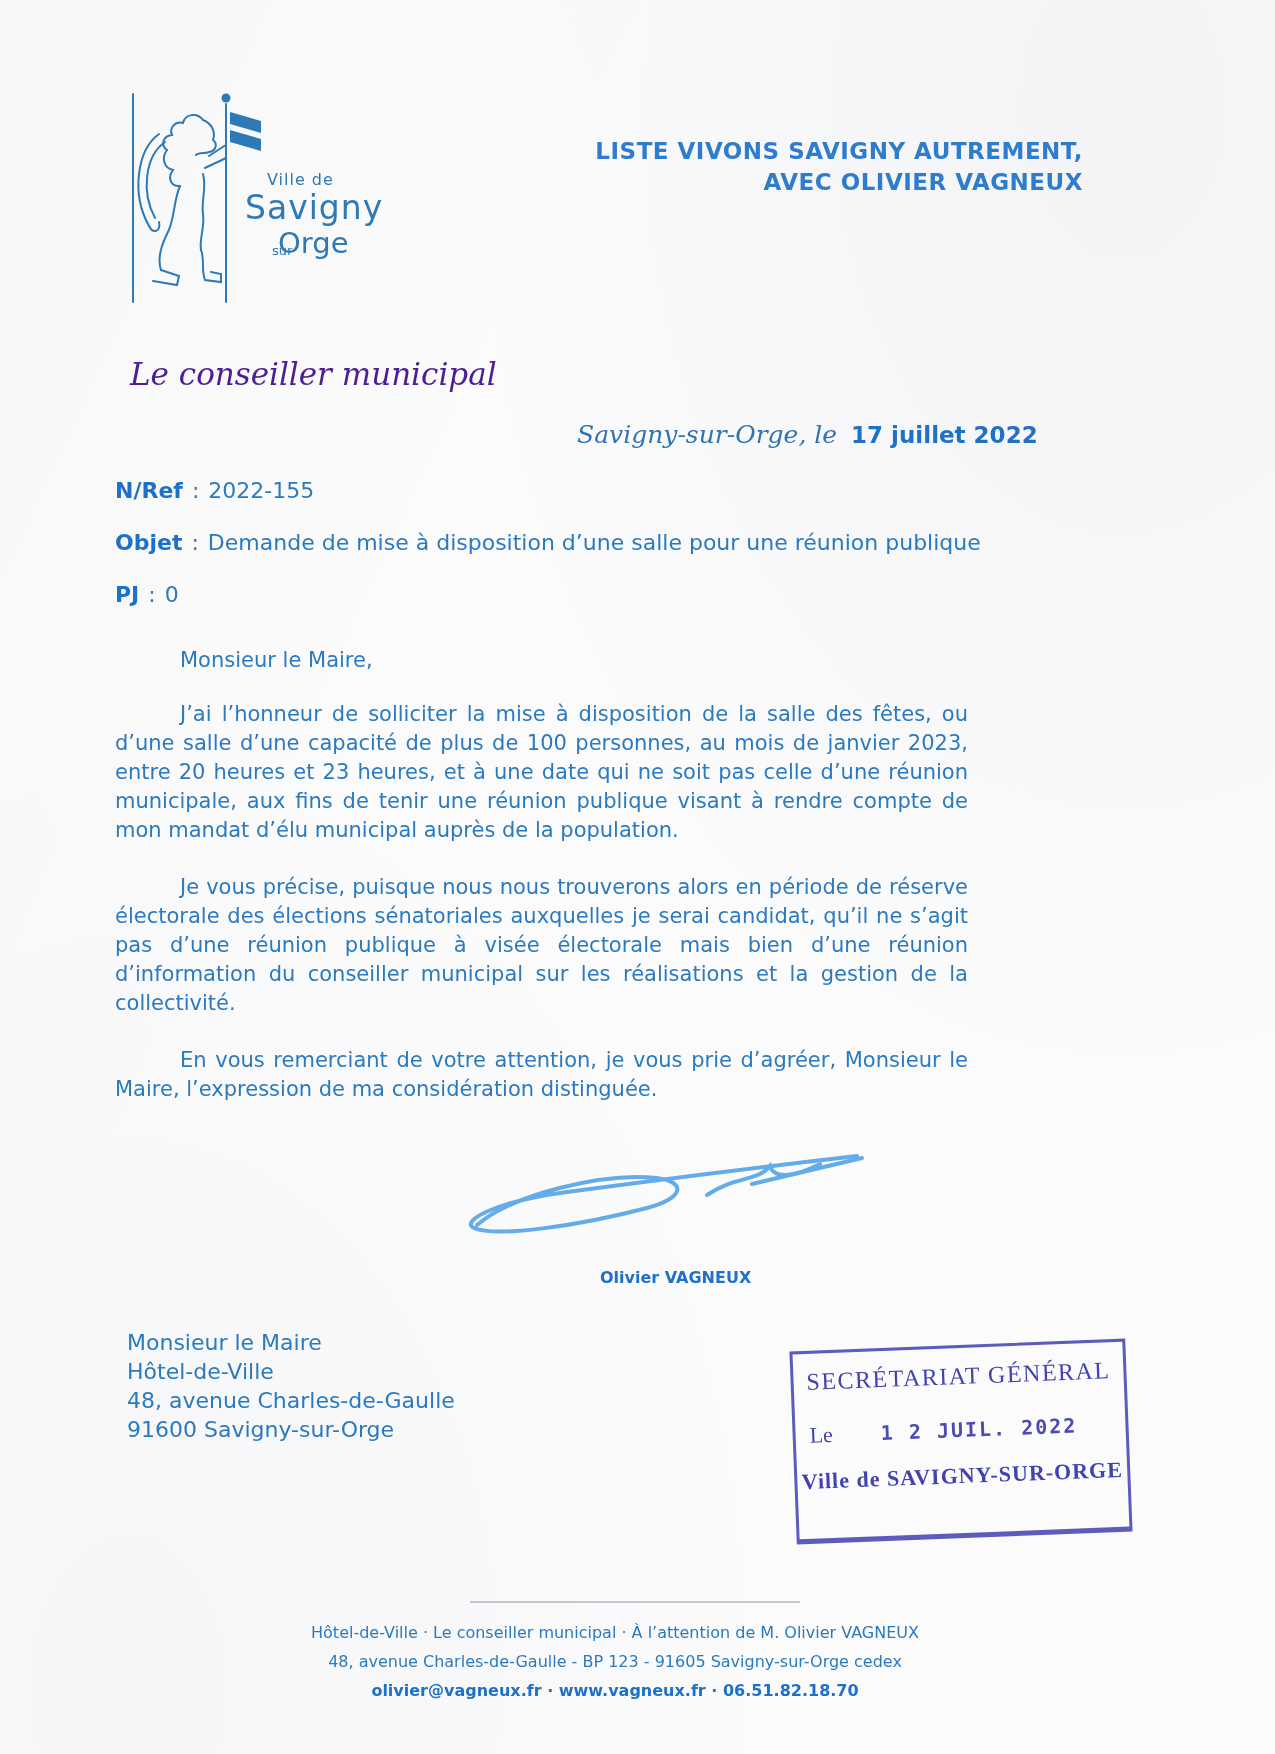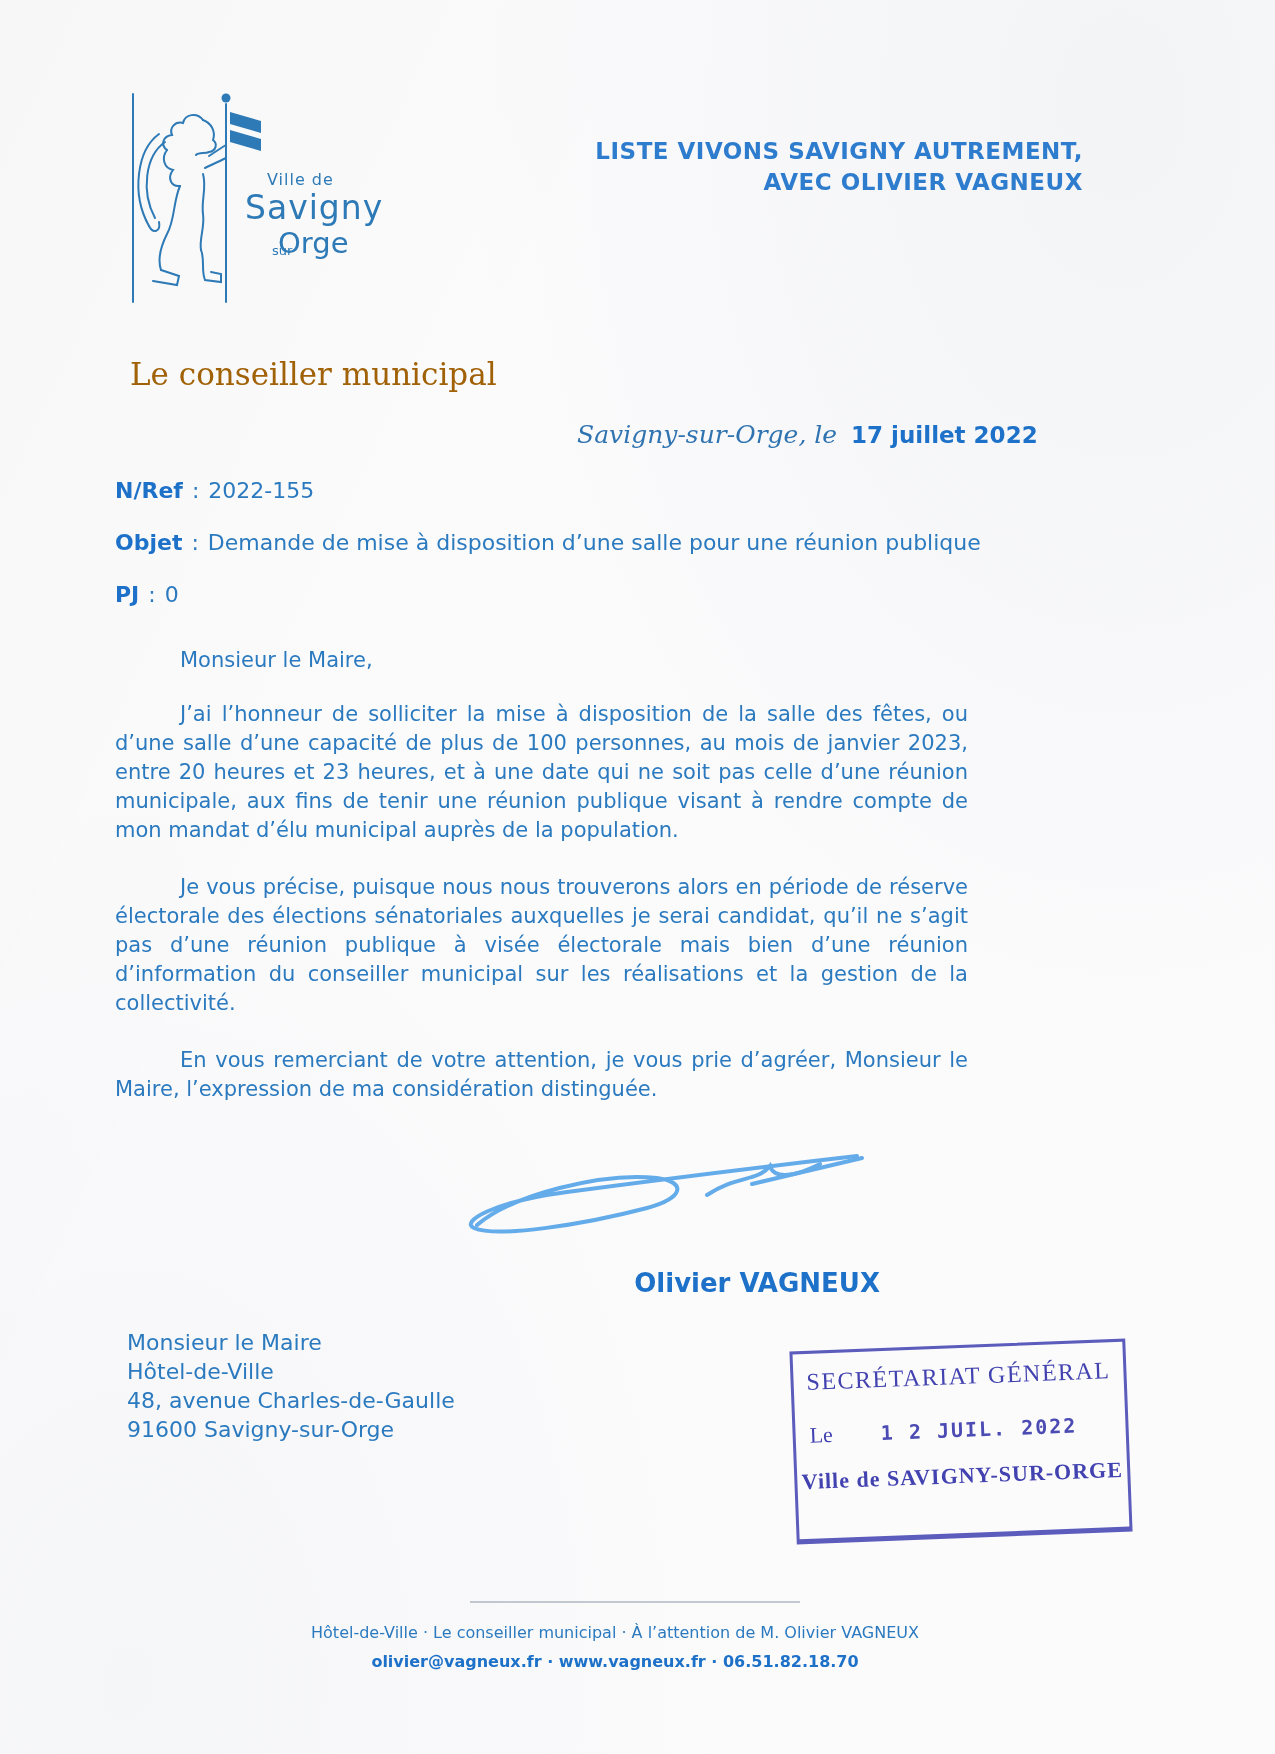--- a/index.html
+++ b/index.html
@@ -25,41 +25,41 @@
   .t-villede{left:267px;top:170px;font-size:16px;letter-spacing:1px;}
   .t-savigny{left:245px;top:188px;font-size:33px;letter-spacing:1px;}
   .t-sur{left:272px;top:243px;font-size:13px;}
   .t-orge{left:278px;top:226px;font-size:29px;}
 
   
   .hdr{right:192px;top:136px;text-align:right;font-weight:bold;
        font-size:23px;letter-spacing:0.5px;line-height:31px;color:#2e7ccd;}
 
   
-  .sender{left:130px;top:356px;font-family:"DejaVu Serif",serif;
-          font-size:31px;color:#a16207;}
+  .sender{left:130px;top:356px;font-family:"DejaVu Serif",serif;font-style:italic;
+          font-size:31px;color:#4c1d95;}
   .dateline{left:577px;top:420px;white-space:nowrap;}
   .dateline .place{font-family:"DejaVu Serif",serif;font-style:italic;font-size:25px;color:#2f73b0;}
   .dateline .date{font-weight:bold;font-size:23px;color:#1e71c8;margin-left:14px;}
 
   
   .meta{left:115px;font-size:22px;white-space:nowrap;}
   .meta .lbl{font-weight:bold;color:#1e71c8;}
   .meta .sep{margin:0 9px;}
 
   
   .salutation{left:180px;top:648px;font-size:21px;}
   .para{left:115px;width:853px;font-size:21px;line-height:29px;
         text-align:justify;text-indent:65px;}
   .p1{top:700px;} .p2{top:873px;} .p3{top:1046px;}
 
   
   .scrawl{left:452px;top:1140px;}
-  .sig-name{left:600px;top:1268px;width:280px;text-align:right;
-            font-weight:bold;font-size:26px;color:#1e71c8;}
+  .sig-name{left:600px;top:1268px;width:280px;text-align:left;
+            font-weight:bold;font-size:16px;color:#1e71c8;}
 
   
   .recipient{left:127px;top:1328px;font-size:22px;line-height:29px;}
 
   
   .stamp{left:793px;top:1345px;width:330px;height:185px;
          transform:rotate(-2.2deg);color:#4242b0;
          border:3px solid rgba(64,64,176,0.85);border-bottom-width:5px;
          font-family:"Liberation Serif",serif;}
   .stamp .s-title{margin-top:15px;text-align:center;font-size:24px;letter-spacing:1.5px;}
@@ -155,16 +155,17 @@
     <div class="s-daterow">
       <span>Le</span>
       <span class="s-date">1 2  JUIL. 2022</span>
     </div>
     <div class="s-city">Ville de SAVIGNY-SUR-ORGE</div>
   </div>
 
   <div class="abs footer-rule"></div>
   <div class="abs footer">
     <div>Hôtel-de-Ville · Le conseiller municipal · À l’attention de M. Olivier VAGNEUX</div>
+    <div>48, avenue Charles-de-Gaulle - BP 123 - 91605 Savigny-sur-Orge cedex</div>
     <div class="f3">olivier@vagneux.fr · www.vagneux.fr · 06.51.82.18.70</div>
   </div>
 
 </div>
 
 </body></html>

